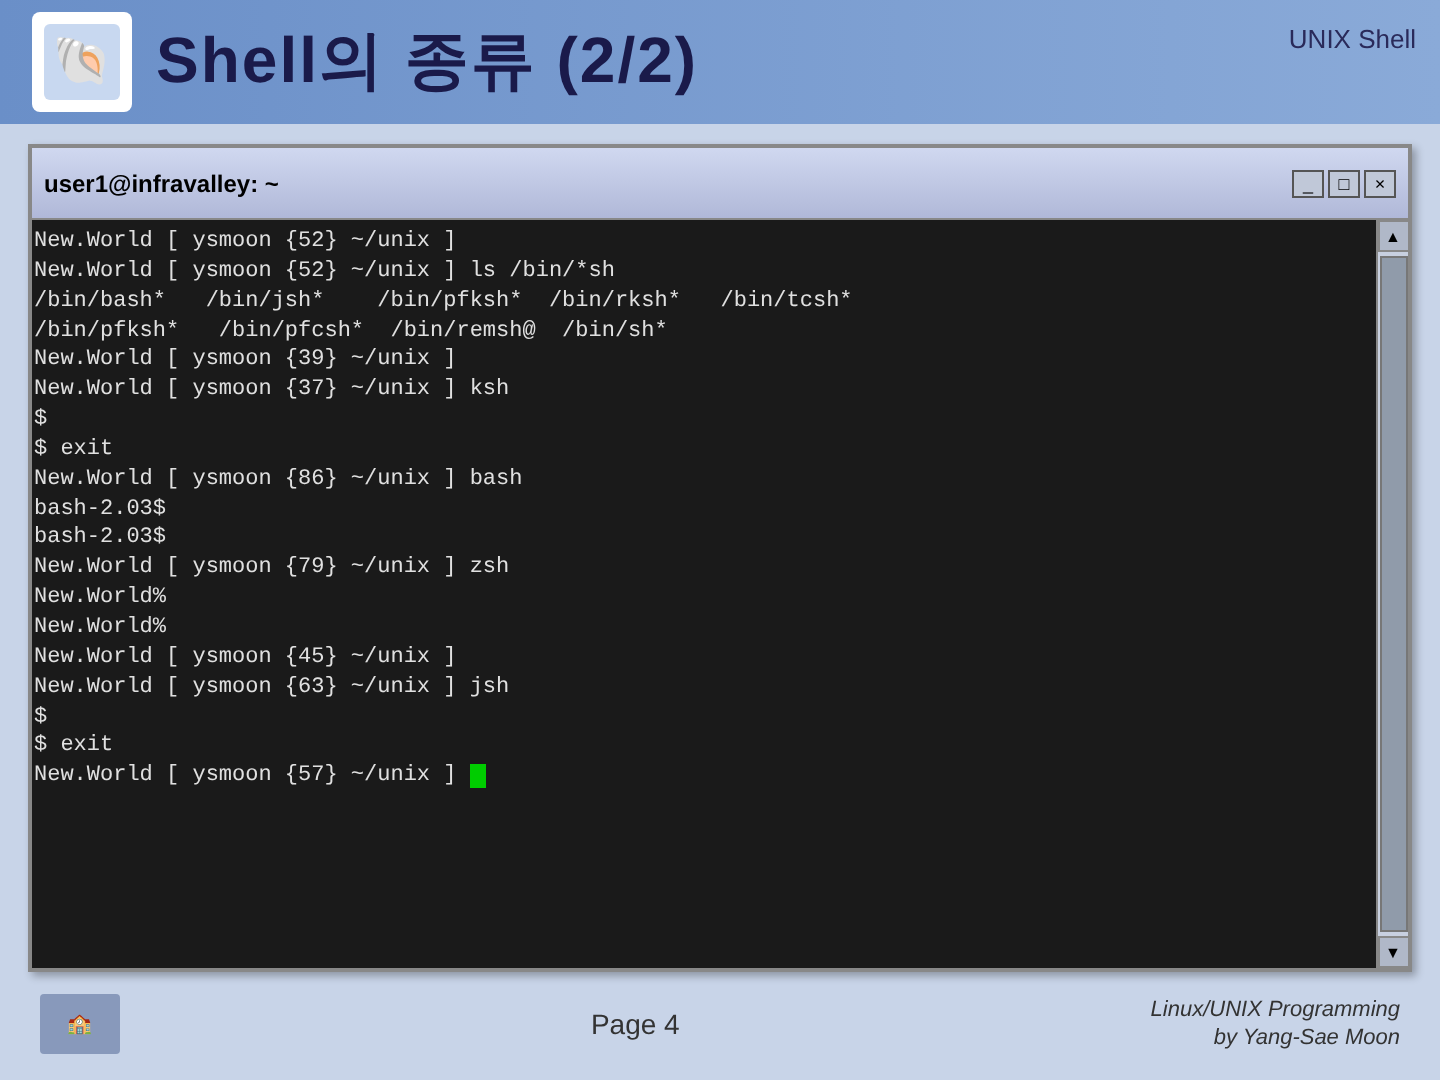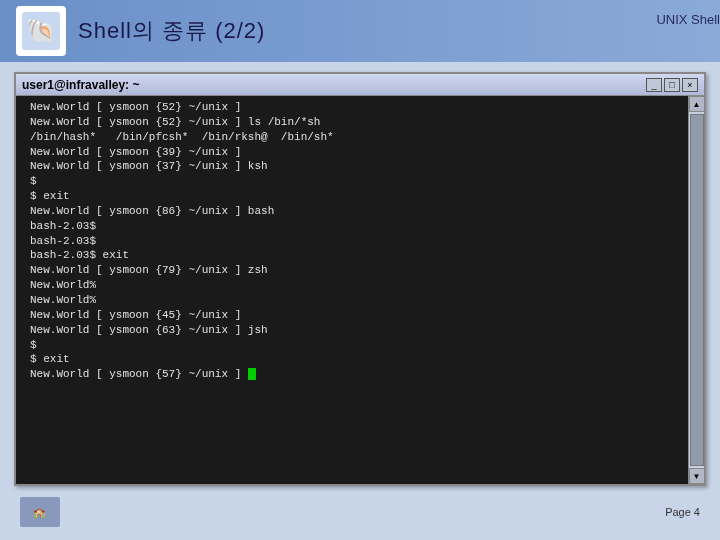--- a/index.html
+++ b/index.html
@@ -47,29 +47,29 @@
     .header-logo-inner::before {
       content: '🐚';
       font-size: 24px;
       position: absolute;
       top: 50%;
       left: 50%;
       transform: translate(-50%, -50%);
     }
 
     .header-title {
-      font-size: 22px;
-      font-weight: normal;
+      font-size: 32px;
+      font-weight: bold;
       color: #1a1a4a;
       letter-spacing: 1px;
     }
 
     .header-subtitle {
       position: absolute;
-      right: 0;
+      right: 12px;
       top: 12px;
       font-size: 13px;
       color: #2a2a5a;
       font-weight: normal;
     }
 
     
     .main {
       display: flex;
       flex-direction: column;
@@ -85,21 +85,21 @@
       background: #fff;
       flex: 1;
       display: flex;
       flex-direction: column;
       margin-bottom: 8px;
       box-shadow: 2px 2px 4px rgba(0,0,0,0.3);
     }
 
     .terminal-titlebar {
       background: linear-gradient(to bottom, #d0d8f0, #b0b8d8);
-      height: 22px;
+      height: 36px;
       display: flex;
       align-items: center;
       padding: 0 6px;
       border-bottom: 1px solid #888;
       position: relative;
     }
 
     .terminal-titlebar-text {
       font-size: 12px;
       font-weight: bold;
@@ -157,21 +157,21 @@
 
     .terminal-body-wrapper {
       display: flex;
       flex: 1;
       overflow: hidden;
     }
 
     .terminal-body {
       flex: 1;
       background: #1a1a1a;
-      padding: 4px 14px;
+      padding: 4px 1px;
       font-family: 'Courier New', Courier, monospace;
       font-size: 11px;
       color: #e0e0e0;
       overflow: hidden;
       line-height: 1.35;
     }
 
     .terminal-line {
       white-space: pre;
       display: block;
@@ -206,21 +206,21 @@
       background: #8899bb;
       border-radius: 2px;
       display: flex;
       align-items: center;
       justify-content: center;
       font-size: 10px;
       color: #fff;
     }
 
     .page-number {
-      font-size: 11px;
+      font-size: 14px;
       color: #333;
       font-weight: normal;
     }
 
     .footer-credit {
       font-size: 11px;
       color: #333;
       text-align: right;
       font-style: italic;
       line-height: 1.3;
@@ -247,29 +247,29 @@
         <div class="terminal-btn">_</div>
         <div class="terminal-btn">□</div>
         <div class="terminal-btn">×</div>
       </div>
     </div>
 
     <div class="terminal-body-wrapper">
       <div class="terminal-body" id="terminal-content">
       <span class="terminal-line">New.World [ ysmoon {52} ~/unix ]</span>
           <span class="terminal-line">New.World [ ysmoon {52} ~/unix ] ls /bin/*sh</span>
-          <span class="terminal-line">/bin/hash*   /bin/pfcsh*  /bin/rksh@  /bin/sh*</span>
+          <span class="terminal-line">/bin/bash*   /bin/jsh*    /bin/pfksh*  /bin/rksh*   /bin/tcsh*</span>
+          <span class="terminal-line">/bin/pfksh*   /bin/pfcsh*  /bin/remsh@  /bin/sh*</span>
           <span class="terminal-line">New.World [ ysmoon {39} ~/unix ]</span>
           <span class="terminal-line">New.World [ ysmoon {37} ~/unix ] ksh</span>
           <span class="terminal-line">$</span>
           <span class="terminal-line">$ exit</span>
           <span class="terminal-line">New.World [ ysmoon {86} ~/unix ] bash</span>
           <span class="terminal-line">bash-2.03$</span>
           <span class="terminal-line">bash-2.03$</span>
-          <span class="terminal-line">bash-2.03$ exit</span>
           <span class="terminal-line">New.World [ ysmoon {79} ~/unix ] zsh</span>
           <span class="terminal-line">New.World%</span>
           <span class="terminal-line">New.World%</span>
           <span class="terminal-line">New.World [ ysmoon {45} ~/unix ]</span>
           <span class="terminal-line">New.World [ ysmoon {63} ~/unix ] jsh</span>
           <span class="terminal-line">$</span>
           <span class="terminal-line">$ exit</span>
           <span class="terminal-line">New.World [ ysmoon {57} ~/unix ] <span class="cursor"></span></span>
         </div>
       <div class="terminal-scrollbar">
@@ -278,14 +278,18 @@
         <div class="scrollbar-arrow">▼</div>
       </div>
     </div>
   </div>
 
   <div class="footer">
     <div class="footer-logo">
       <div class="footer-logo-img">🏫</div>
     </div>
     <span class="page-number">Page 4</span>
+    <div class="footer-credit">
+      <span>Linux/UNIX Programming</span><br>
+      <span>by Yang-Sae Moon</span>
+    </div>
   </div>
 </div>
 
 </body></html>

